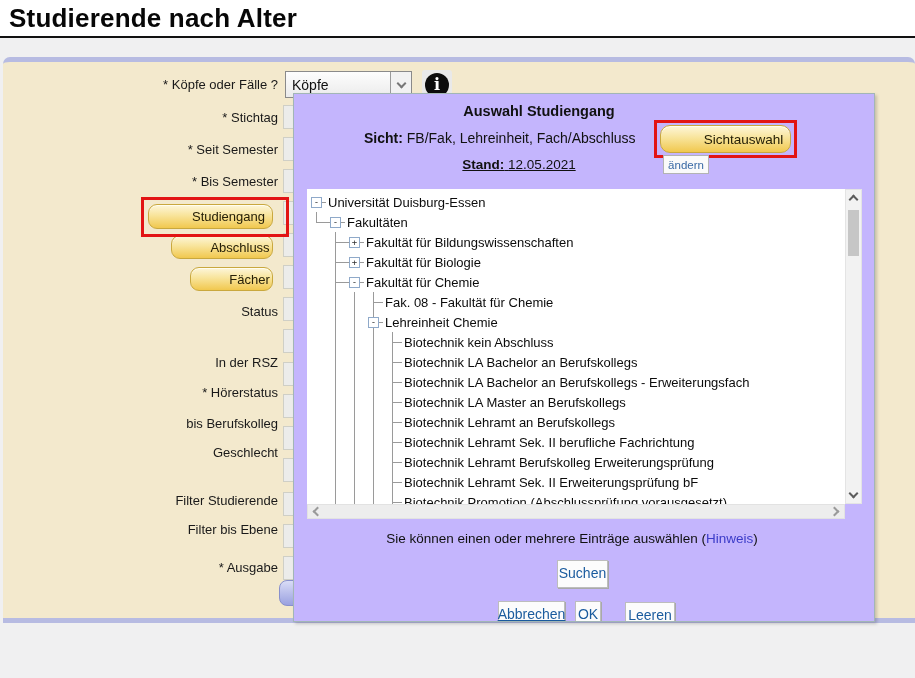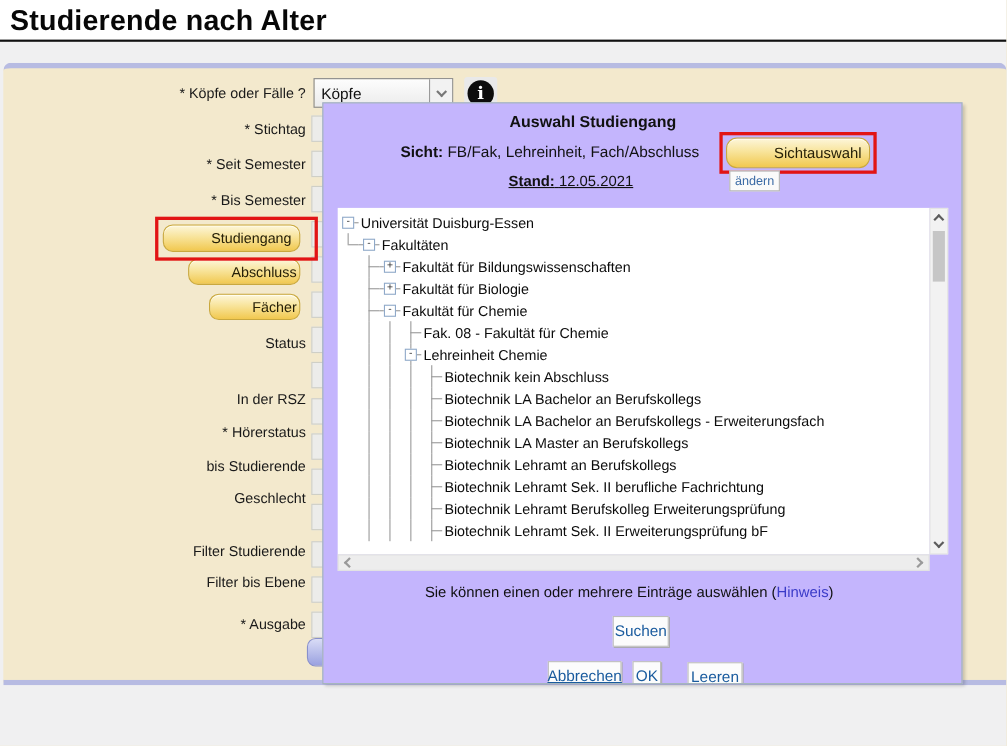--- a/index.html
+++ b/index.html
@@ -94,21 +94,21 @@
 
 <div class="panel">
   <div id="left-labels">
       <div class="form-label" style="top: 15px;">* Köpfe oder Fälle ?</div>
       <div class="form-label" style="top: 48px;">* Stichtag</div>
       <div class="form-label" style="top: 80px;">* Seit Semester</div>
       <div class="form-label" style="top: 112px;">* Bis Semester</div>
       <div class="form-label" style="top: 242px;">Status</div>
       <div class="form-label" style="top: 293px;">In der RSZ</div>
       <div class="form-label" style="top: 323px;">* Hörerstatus</div>
-      <div class="form-label" style="top: 354px;">bis Studierende</div>
+      <div class="form-label" style="top: 354px;">bis Berufskolleg</div>
       <div class="form-label" style="top: 383px;">Geschlecht</div>
       <div class="form-label" style="top: 431px;">Filter Studierende</div>
       <div class="form-label" style="top: 440px; margin-top: 20px;">Filter bis Ebene</div>
       <div class="form-label" style="top: 498px;">* Ausgabe</div>
     </div>
   <div id="stubs">
       <div class="stub" style="top: 43px;"></div>
       <div class="stub" style="top: 75px;"></div>
       <div class="stub" style="top: 107px;"></div>
       <div class="stub" style="top: 139px;"></div>
@@ -278,20 +278,28 @@
         <span class="tree-label">Biotechnik Lehramt Berufskolleg Erweiterungsprüfung</span>
       </div>
       <div class="tree-row">
         <span class="cell "></span>
         <span class="cell c-pipe"></span>
         <span class="cell c-pipe"></span>
         <span class="cell c-pipe"></span>
         <span class="cell c-tee"></span>
         <span class="tree-label">Biotechnik Lehramt Sek. II Erweiterungsprüfung bF</span>
       </div>
+      <div class="tree-row">
+        <span class="cell "></span>
+        <span class="cell c-pipe"></span>
+        <span class="cell c-pipe"></span>
+        <span class="cell c-pipe"></span>
+        <span class="cell c-tee"></span>
+        <span class="tree-label">Biotechnik Promotion (Abschlussprüfung vorausgesetzt)</span>
+      </div>
     </div>
 
   <div class="vscroll">
     <div class="sb-arrow" style="left:0; top:0; width:15px; height:16px;">
         <span class="chev up"></span>
       </div>
     <div class="vthumb"></div>
     <div class="sb-arrow" style="left:0; bottom:0; width:15px; height:16px;">
         <span class="chev down"></span>
       </div>

